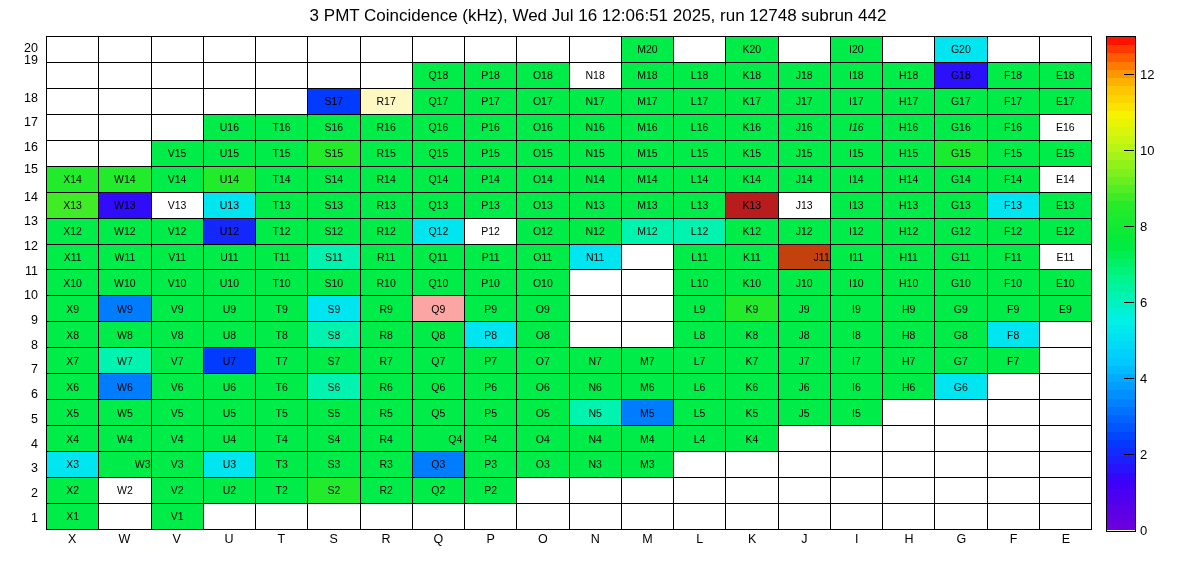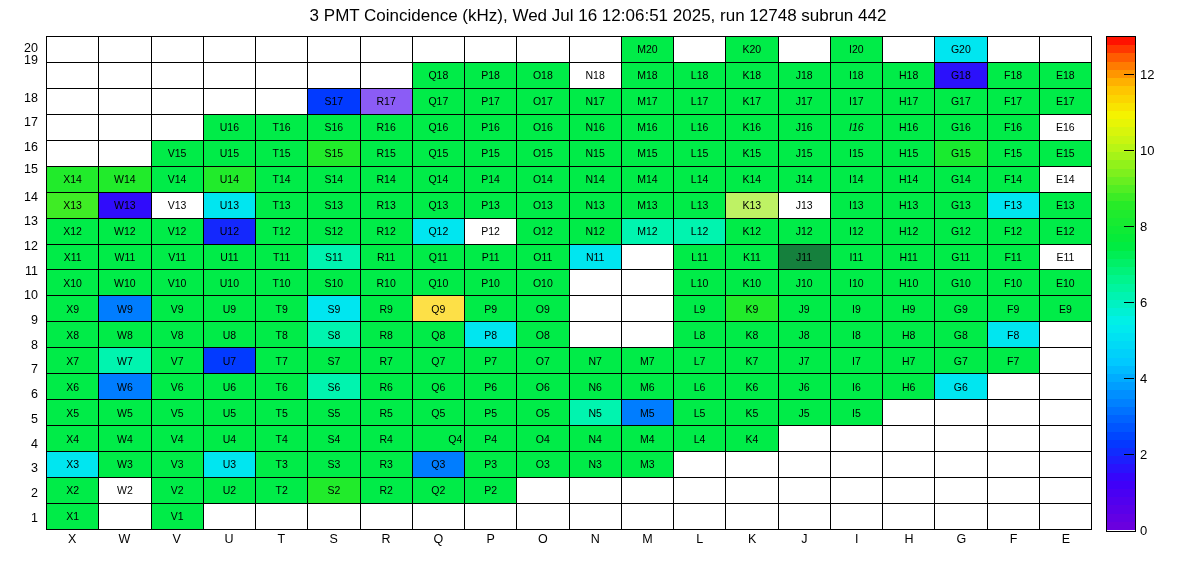--- a/index.html
+++ b/index.html
@@ -150,21 +150,21 @@
             <td style="background: rgb(0, 236, 72);">F18</td>
             <td style="background: rgb(0, 236, 72);">E18</td>
           </tr>
           <tr>
             <td style="background: rgb(255, 255, 255);"></td>
             <td style="background: rgb(255, 255, 255);"></td>
             <td style="background: rgb(255, 255, 255);"></td>
             <td style="background: rgb(255, 255, 255);"></td>
             <td style="background: rgb(255, 255, 255);"></td>
             <td style="background: rgb(2, 58, 255);">S17</td>
-            <td style="background: #8b5cf6;">R17</td>
+            <td style="background: #fef9c3;">R17</td>
             <td style="background: rgb(0, 236, 72);">Q17</td>
             <td style="background: rgb(0, 236, 72);">P17</td>
             <td style="background: rgb(0, 236, 72);">O17</td>
             <td style="background: rgb(0, 236, 72);">N17</td>
             <td style="background: rgb(0, 236, 72);">M17</td>
             <td style="background: rgb(0, 236, 72);">L17</td>
             <td style="background: rgb(0, 236, 72);">K17</td>
             <td style="background: rgb(0, 236, 72);">J17</td>
             <td style="background: rgb(0, 236, 72);">I17</td>
             <td style="background: rgb(0, 236, 72);">H17</td>
@@ -245,21 +245,21 @@
             <td style="background: rgb(0, 230, 240);">U13</td>
             <td style="background: rgb(0, 236, 72);">T13</td>
             <td style="background: rgb(0, 236, 72);">S13</td>
             <td style="background: rgb(0, 236, 72);">R13</td>
             <td style="background: rgb(0, 236, 72);">Q13</td>
             <td style="background: rgb(0, 236, 72);">P13</td>
             <td style="background: rgb(0, 236, 72);">O13</td>
             <td style="background: rgb(0, 236, 72);">N13</td>
             <td style="background: rgb(0, 236, 72);">M13</td>
             <td style="background: rgb(0, 236, 72);">L13</td>
-            <td style="background: #bef264;">K13</td>
+            <td style="background: #b91c1c;">K13</td>
             <td style="background: rgb(255, 255, 255);">J13</td>
             <td style="background: rgb(0, 236, 72);">I13</td>
             <td style="background: rgb(0, 236, 72);">H13</td>
             <td style="background: rgb(0, 236, 72);">G13</td>
             <td style="background: rgb(0, 230, 240);">F13</td>
             <td style="background: rgb(0, 236, 72);">E13</td>
           </tr>
           <tr>
             <td style="background: rgb(0, 236, 72);">X12</td>
             <td style="background: rgb(0, 236, 72);">W12</td>
@@ -290,21 +290,21 @@
             <td style="background: rgb(0, 236, 72);">T11</td>
             <td style="background: rgb(0, 244, 175);">S11</td>
             <td style="background: rgb(0, 236, 72);">R11</td>
             <td style="background: rgb(0, 236, 72);">Q11</td>
             <td style="background: rgb(0, 236, 72);">P11</td>
             <td style="background: rgb(0, 236, 72);">O11</td>
             <td style="background: rgb(0, 230, 240);">N11</td>
             <td style="background: rgb(255, 255, 255);"></td>
             <td style="background: rgb(0, 236, 72);">L11</td>
             <td style="background: rgb(0, 236, 72);">K11</td>
-            <td style="background: #15803d;">J11</td>
+            <td style="background: #c2410c; text-align: right;">J11</td>
             <td style="background: rgb(0, 236, 72);">I11</td>
             <td style="background: rgb(0, 236, 72);">H11</td>
             <td style="background: rgb(0, 236, 72);">G11</td>
             <td style="background: rgb(0, 236, 72);">F11</td>
             <td style="background: rgb(255, 255, 255);">E11</td>
           </tr>
           <tr>
             <td style="background: rgb(0, 236, 72);">X10</td>
             <td style="background: rgb(0, 236, 72);">W10</td>
             <td style="background: rgb(0, 236, 72);">V10</td>
@@ -327,21 +327,21 @@
             <td style="background: rgb(0, 236, 72);">E10</td>
           </tr>
           <tr>
             <td style="background: rgb(0, 236, 72);">X9</td>
             <td style="background: rgb(0, 125, 255);">W9</td>
             <td style="background: rgb(0, 236, 72);">V9</td>
             <td style="background: rgb(0, 236, 72);">U9</td>
             <td style="background: rgb(0, 236, 72);">T9</td>
             <td style="background: rgb(0, 230, 240);">S9</td>
             <td style="background: rgb(0, 236, 72);">R9</td>
-            <td style="background: #fde047;">Q9</td>
+            <td style="background: #fca5a5;">Q9</td>
             <td style="background: rgb(0, 236, 72);">P9</td>
             <td style="background: rgb(0, 236, 72);">O9</td>
             <td style="background: rgb(255, 255, 255);"></td>
             <td style="background: rgb(255, 255, 255);"></td>
             <td style="background: rgb(0, 236, 72);">L9</td>
             <td style="background: rgb(33, 235, 43);">K9</td>
             <td style="background: rgb(0, 236, 72);">J9</td>
             <td style="background: rgb(0, 236, 72);">I9</td>
             <td style="background: rgb(0, 236, 72);">H9</td>
             <td style="background: rgb(0, 236, 72);">G9</td>
@@ -453,21 +453,21 @@
             <td style="background: rgb(0, 236, 72);">K4</td>
             <td style="background: rgb(255, 255, 255);"></td>
             <td style="background: rgb(255, 255, 255);"></td>
             <td style="background: rgb(255, 255, 255);"></td>
             <td style="background: rgb(255, 255, 255);"></td>
             <td style="background: rgb(255, 255, 255);"></td>
             <td style="background: rgb(255, 255, 255);"></td>
           </tr>
           <tr>
             <td style="background: rgb(0, 230, 240);">X3</td>
-            <td style="background: rgb(0, 236, 72);">W3</td>
+            <td style="background: rgb(0, 236, 72); text-align: right;">W3</td>
             <td style="background: rgb(0, 236, 72);">V3</td>
             <td style="background: rgb(0, 230, 240);">U3</td>
             <td style="background: rgb(0, 236, 72);">T3</td>
             <td style="background: rgb(0, 236, 72);">S3</td>
             <td style="background: rgb(0, 236, 72);">R3</td>
             <td style="background: rgb(0, 125, 255);">Q3</td>
             <td style="background: rgb(0, 236, 72);">P3</td>
             <td style="background: rgb(0, 236, 72);">O3</td>
             <td style="background: rgb(0, 236, 72);">N3</td>
             <td style="background: rgb(0, 236, 72);">M3</td>

